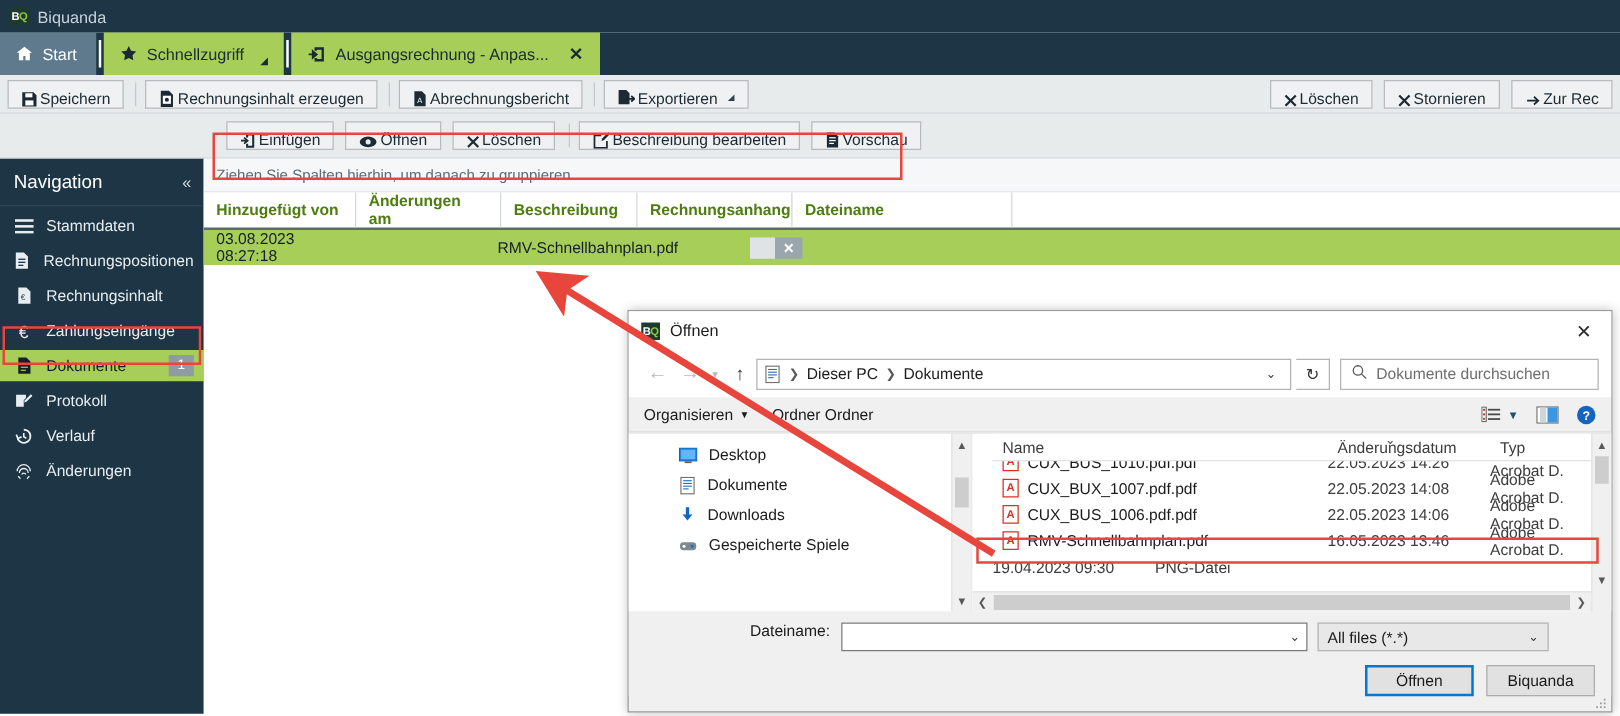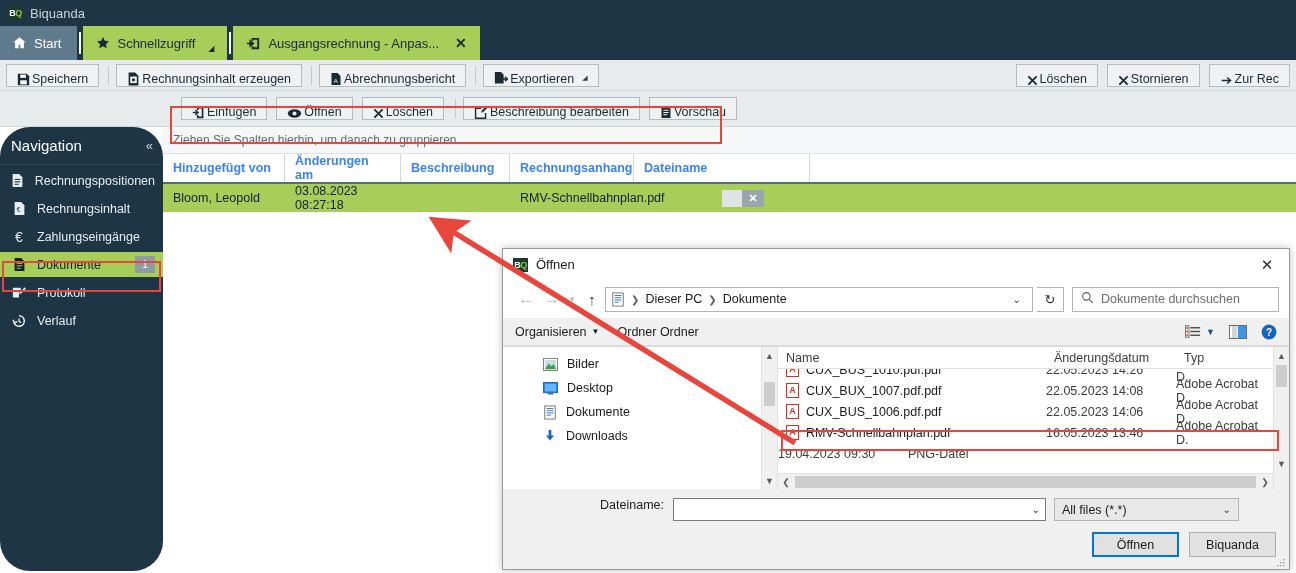--- a/index.html
+++ b/index.html
@@ -63,21 +63,21 @@
   .toolbar2 {
     background:#e8ebec; border-bottom:1px solid #cfd4d6;
     height:36px; display:flex; align-items:center; padding:0 6px;
     position:relative;
   }
 
   
   .body-split { display:flex; height:calc(573px - 26px - 34px - 32px - 37px); }
 
   
-  .sidebar { width:163px; background:#1d3545; flex:none; position:relative;border-radius:30px; }
+  .sidebar { width:163px; background:#1d3545; flex:none; position:relative; }
   .side-head {
     height:38px; display:flex; align-items:center; justify-content:space-between;
     padding:0 10px 0 11px; color:#ffffff; font-size:15px;
     border-bottom:1px solid #2d4657;
   }
   .side-head .chev { font-size:13px; color:#cfd9df; }
   .side-item {
     height:25px; display:flex; align-items:center; gap:10px;
     padding:0 8px 0 11px; color:#e7edf0; font-size:12.5px; cursor:default;
     margin-top:3px;
@@ -92,21 +92,21 @@
   
   .content { flex:1; background:#ffffff; position:relative; }
   .group-panel {
     height:27px; background:#f6f7f8; border-bottom:1px solid #dfe3e5;
     display:flex; align-items:center; padding-left:10px;
     color:#5f6b72; font-size:12px;
   }
   .grid-head { display:flex; height:30px; background:#ffffff; border-bottom:2px solid #5a6b76; }
   .gh {
     display:flex; align-items:center; padding:0 10px; font-size:12.5px;
-    font-weight:bold; color:#3b82f6; border-right:1px solid #d3d8da;
+    font-weight:bold; color:#4d7c0f; border-right:1px solid #d3d8da;
     position:relative;
   }
   .grid-row { display:flex; height:28px; background:#a6ce58; }
   .gc { display:flex; align-items:center; padding:0 10px; font-size:12.5px; color:#16202a; }
   .chip-blank { width:20px; height:17px; background:#dfe3e5; }
   .chip-x {
     width:22px; height:17px; background:#9aa6ac; color:#ffffff;
     font-size:11px; font-weight:bold; display:flex; align-items:center; justify-content:center;
   }
 
@@ -149,21 +149,21 @@
   .cmd-right { margin-left:auto; display:flex; align-items:center; gap:14px; }
 
   .dlg-main { display:flex; height:143px; background:#ffffff; border-top:1px solid #dcdcdc; }
   .tree-pane { width:258px; background:#ffffff; position:relative; padding-top:5px; }
   .tree-item { height:24px; display:flex; align-items:center; gap:9px; padding-left:40px; font-size:12.5px; }
   .vsb { width:16px; background:#f0f0f0; position:relative; border-left:1px solid #e2e2e2; }
   .vsb .arr { height:17px; display:flex; align-items:center; justify-content:center; font-size:9px; color:#5a5a5a; }
   .vsb .arr.bot { position:absolute; bottom:0; left:0; right:0; }
   .vsb .thumb { position:absolute; left:2px; right:2px; background:#cdcdcd; }
   .splitv { width:1px; background:#e2e2e2; }
-  .list-pane { flex:1; background:#ffffff; position:relative; }
+  .list-pane { flex:1; background:#ffffff; position:relative;padding-left:16px; }
   .lh { height:22px; display:flex; align-items:flex-end; border-bottom:1px solid #e2e2e2; background:#ffffff; }
   .lh div { font-size:12.5px; color:#3c3c3c; padding:0 0 3px 8px; }
   .lrow { height:21px; display:flex; align-items:center; font-size:12.5px; color:#1b1b1b; }
   .lrow .nm { display:flex; align-items:center; gap:7px; padding-left:8px; }
   .lrow .dt { color:#3c3c3c; }
   .lrow .ty { color:#3c3c3c; }
   .pdf-ico {
     width:13px; height:15px; border:1px solid #d93025; background:#ffffff; color:#d93025;
     font-size:9px; line-height:13px; text-align:center; font-weight:bold; flex:none;
   }
@@ -361,20 +361,30 @@
   </div>
 
   <div class="body-split">
 
     <div class="sidebar">
       <div class="side-head">
         <span>Navigation</span>
         <span class="chev">«</span>
       </div>
 
+      <div class="side-item">
+        <span class="si">
+          <svg width="15" height="12" viewBox="0 0 16 12">
+              <rect y="0" width="16" height="2.2" fill="#e7edf0"></rect>
+              <rect y="5" width="16" height="2.2" fill="#e7edf0"></rect>
+              <rect y="10" width="16" height="2.2" fill="#e7edf0"></rect>
+            </svg>
+        </span>
+        <span>Stammdaten</span>
+      </div>
 
       <div class="side-item">
         <span class="si">
           <svg width="13" height="15" viewBox="0 0 16 16">
               <path fill="#e7edf0" d="M2 0h8l4 4v12H2z"></path>
               <rect x="4.5" y="6" width="7" height="1.3" fill="#1d3545"></rect>
               <rect x="4.5" y="9" width="7" height="1.3" fill="#1d3545"></rect>
               <rect x="4.5" y="12" width="5" height="1.3" fill="#1d3545"></rect>
             </svg>
         </span>
@@ -423,36 +433,49 @@
         <span class="si">
           <svg width="14" height="14" viewBox="0 0 16 16">
               <path d="M8 2a6 6 0 1 1-5.6 8" stroke="#e7edf0" stroke-width="1.8" fill="none"></path>
               <path d="M1.2 6.5 2.6 10l3.4-1.4" stroke="#e7edf0" stroke-width="1.6" fill="none"></path>
               <path d="M8 5v3.4l2.4 1.4" stroke="#e7edf0" stroke-width="1.5" fill="none"></path>
             </svg>
         </span>
         <span>Verlauf</span>
       </div>
 
+      <div class="side-item">
+        <span class="si">
+          <svg width="14" height="14" viewBox="0 0 16 16">
+              <g stroke="#e7edf0" stroke-width="1.2" fill="none">
+                <path d="M2 8a6 6 0 0 1 12 0"></path>
+                <path d="M4 9.5a4 4 0 0 1 8 0"></path>
+                <path d="M6.2 11a1.9 1.9 0 0 1 3.6 0"></path>
+                <path d="M3 12.5c.6 1 1.3 1.8 2 2.3"></path>
+                <path d="M13 12.5c-.6 1-1.3 1.8-2 2.3"></path>
+              </g>
+            </svg>
+        </span>
+        <span>Änderungen</span>
+      </div>
     </div>
 
     <div class="content">
       <div class="group-panel">
         <span>Ziehen Sie Spalten hierhin, um danach zu gruppieren</span>
       </div>
       <div class="grid-head">
         <div class="gh" style="width:122px">Hinzugefügt von</div>
         <div class="gh" style="width:116px">Änderungen am</div>
         <div class="gh" style="width:109px">Beschreibung</div>
         <div class="gh" style="width:124px">Rechnungsanhang</div>
         <div class="gh" style="width:176px">Dateiname</div>
         <div class="gh" style="flex:1; border-right:none;"></div>
       </div>
       <div class="grid-row">
-        <div class="gc" style="width:122px">Bloom, Leopold</div>
         <div class="gc" style="width:116px">03.08.2023 08:27:18</div>
         <div class="gc" style="width:109px"></div>
         <div class="gc" style="width:176px">RMV-Schnellbahnplan.pdf</div>
         <div class="gc" style="width:124px; gap:0; padding-left:36px;">
           <span class="chip-blank"></span>
           <span class="chip-x">✕</span>
         </div>
         <div class="gc" style="flex:1"></div>
       </div>
     </div>
@@ -538,31 +561,20 @@
         </span>
       </div>
     </div>
 
     <div class="dlg-main">
 
       <div class="tree-pane">
         <div class="tree-item">
           <span style="display:inline-flex;">
             <svg width="15" height="13" viewBox="0 0 16 14">
-                <rect x="0.5" y="0.5" width="15" height="13" fill="#ffffff" stroke="#7a7a7a"></rect>
-                <rect x="2" y="2" width="12" height="10" fill="#bfe3f5"></rect>
-                <path d="M2 12 6 6l3 3 2.5-2.5L14 12z" fill="#4a9a4a"></path>
-                <circle cx="11.5" cy="4" r="1.2" fill="#f2d23a"></circle>
-              </svg>
-          </span>
-          <span>Bilder</span>
-        </div>
-        <div class="tree-item">
-          <span style="display:inline-flex;">
-            <svg width="15" height="13" viewBox="0 0 16 14">
                 <rect x="0.5" y="0.5" width="15" height="11" fill="#1e88e5" stroke="#1565c0"></rect>
                 <rect x="2" y="2" width="12" height="8" fill="#64b5f6"></rect>
                 <rect x="5" y="12" width="6" height="1.5" fill="#5a5a5a"></rect>
               </svg>
           </span>
           <span>Desktop</span>
         </div>
         <div class="tree-item">
           <span style="display:inline-flex;">
             <svg width="14" height="15" viewBox="0 0 16 16">
@@ -576,20 +588,30 @@
           <span>Dokumente</span>
         </div>
         <div class="tree-item">
           <span style="display:inline-flex;">
             <svg width="14" height="14" viewBox="0 0 16 16">
                 <path d="M8 1v8" stroke="#1565c0" stroke-width="3"></path>
                 <path d="M3.5 7.5 8 13l4.5-5.5z" fill="#1565c0"></path>
               </svg>
           </span>
           <span>Downloads</span>
+        </div>
+        <div class="tree-item">
+          <span style="display:inline-flex;">
+            <svg width="15" height="13" viewBox="0 0 16 14">
+                <rect x="1" y="4" width="14" height="7" rx="3" fill="#7a8a94"></rect>
+                <circle cx="4.5" cy="7.5" r="1.3" fill="#ffffff"></circle>
+                <circle cx="11.5" cy="7.5" r="1.3" fill="#2b6cb0"></circle>
+              </svg>
+          </span>
+          <span>Gespeicherte Spiele</span>
         </div>
       </div>
 
       <div class="vsb">
         <div class="arr">▲</div>
         <div class="thumb" style="top:35px; height:24px;"></div>
         <div class="arr bot">▼</div>
       </div>
       <div class="splitv"></div>
 

